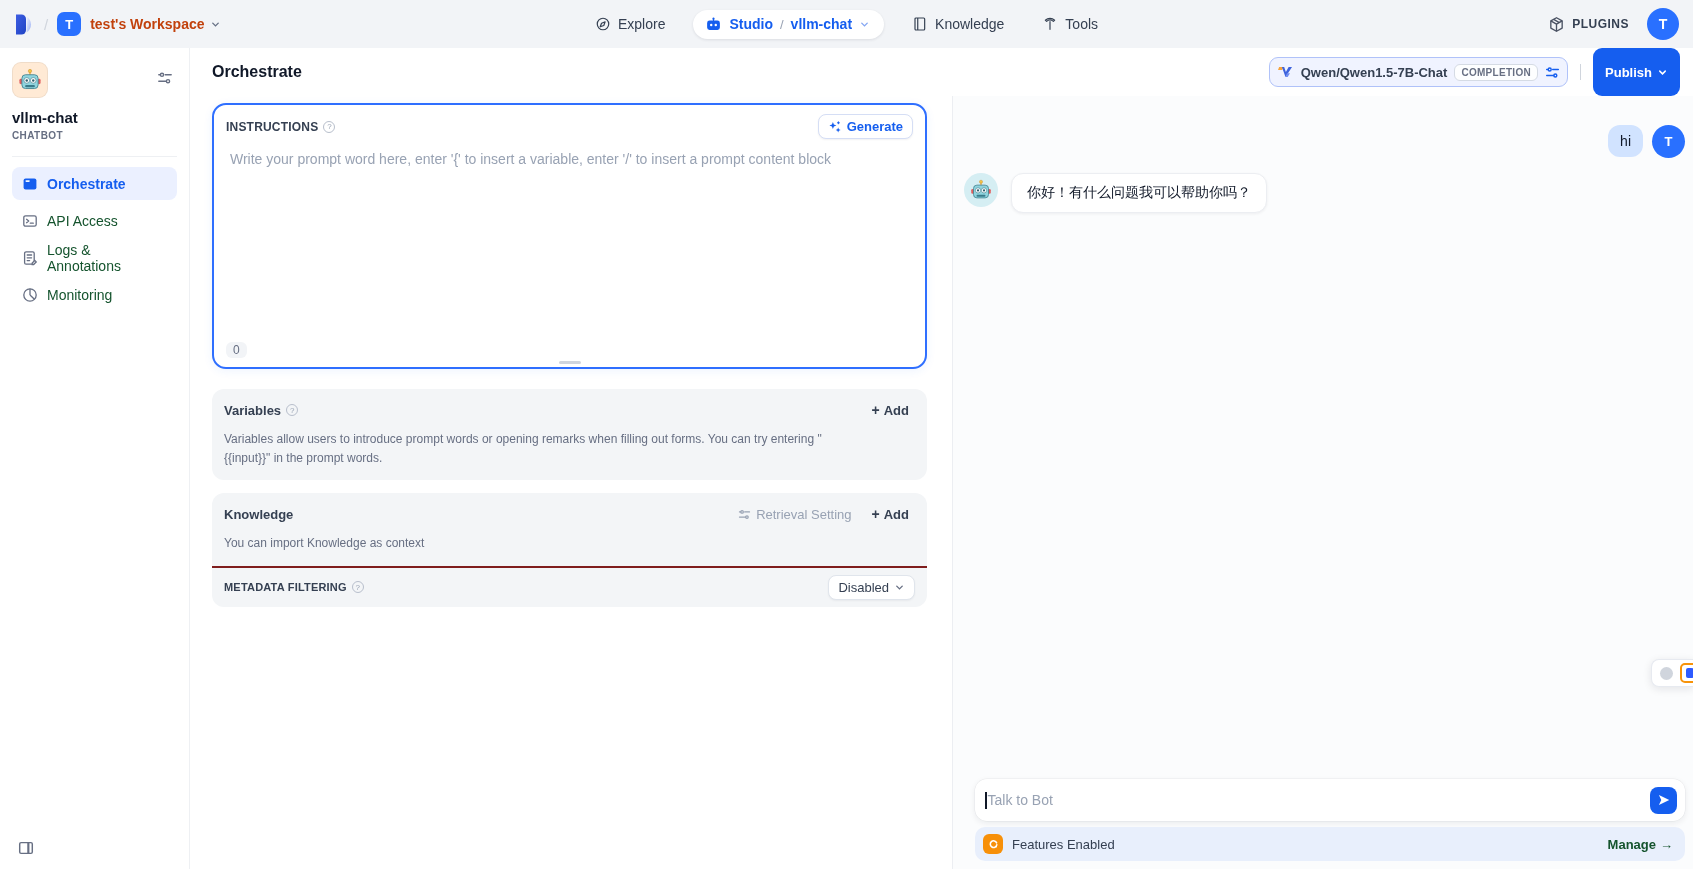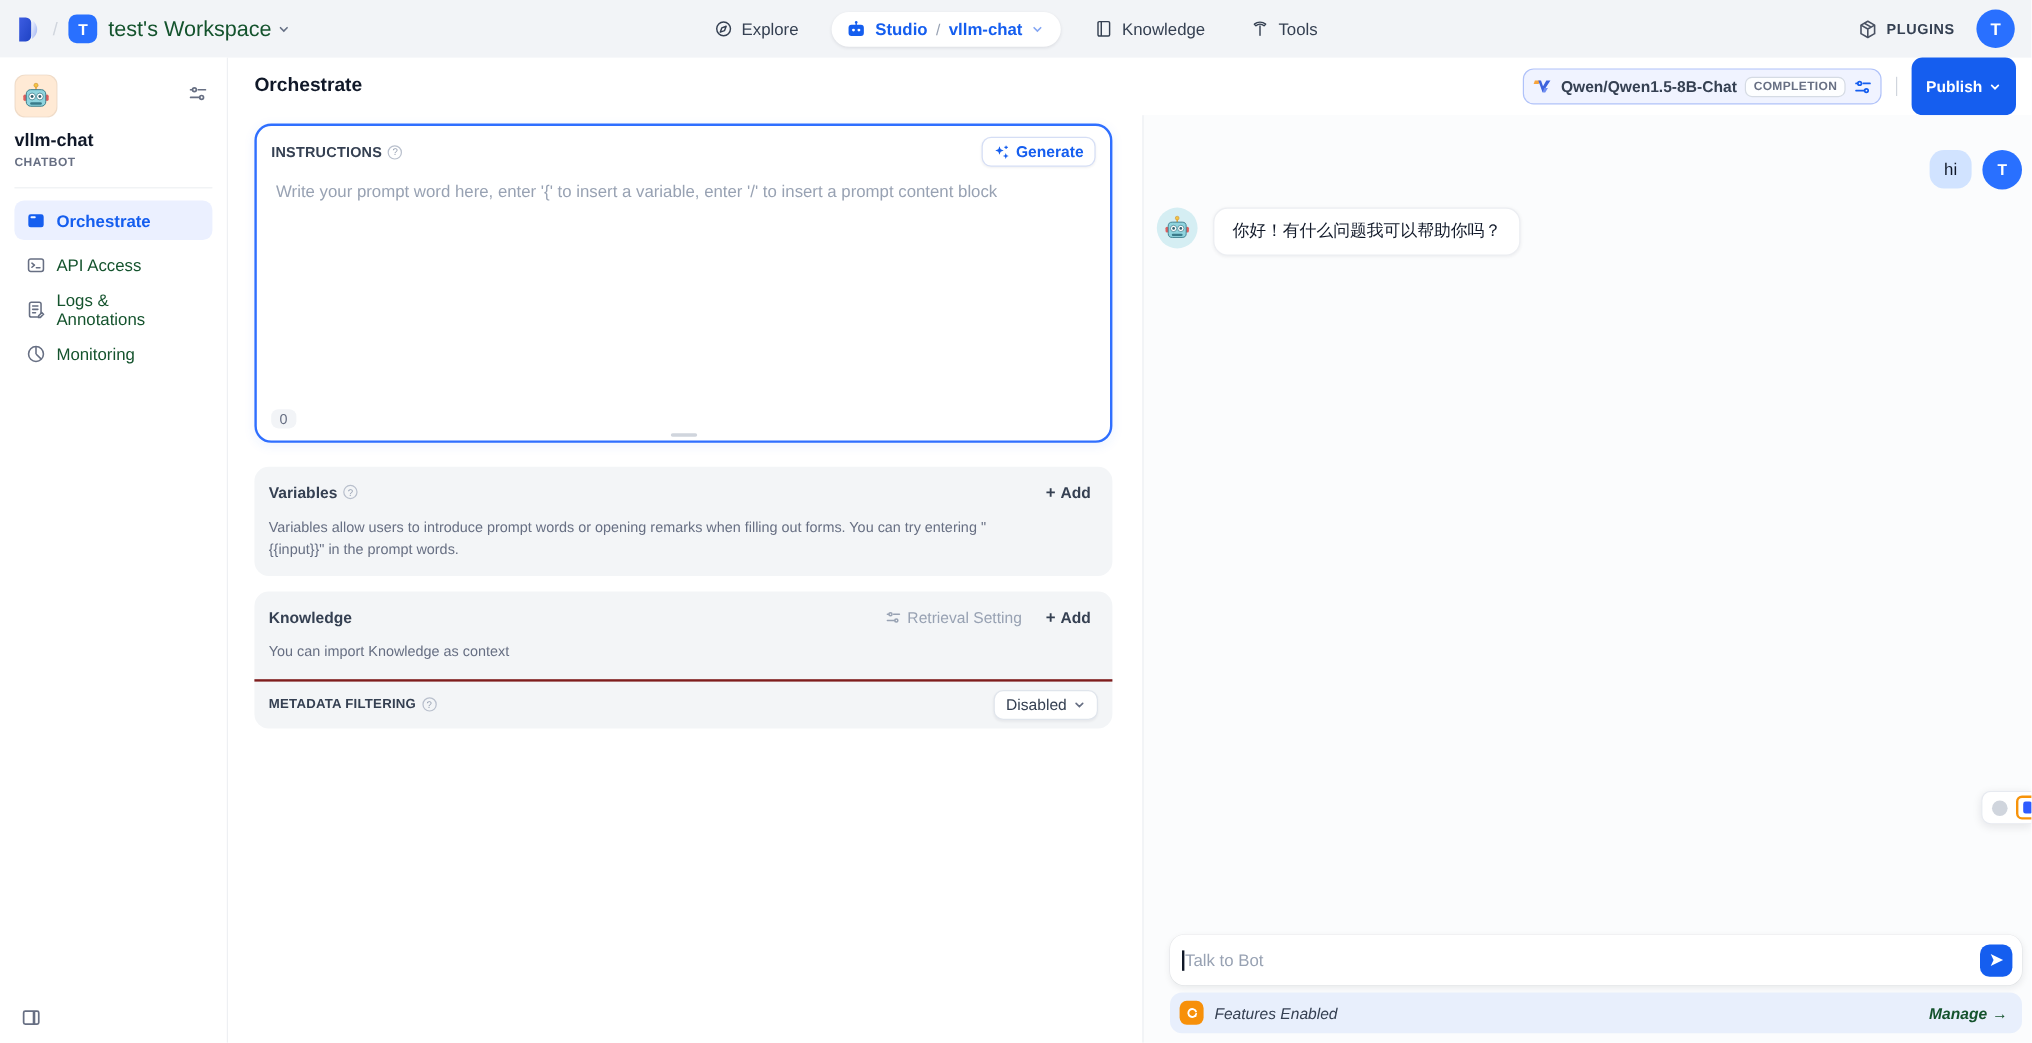--- a/index.html
+++ b/index.html
@@ -5,21 +5,21 @@
   * { margin:0; padding:0; box-sizing:border-box; }
   html,body { width:1693px; height:869px; }
   body { font-family:"Liberation Sans", sans-serif; background:#fff; overflow:hidden; color:#101828; }
   .app { width:1693px; height:869px; display:flex; flex-direction:column; position:relative; background:#fff; }
 
   
   .topbar { height:48px; background:#f2f4f7; display:flex; align-items:center; padding:0 14px; flex-shrink:0; }
   .topbar-left { display:flex; align-items:center; gap:9px; width:340px; flex-shrink:0; }
   .slash-sep { color:#d0d5dd; font-size:15px; }
   .ws-chip { width:24px; height:24px; border-radius:7px; background:#2970ff; color:#fff; font-size:13px; font-weight:700; display:flex; align-items:center; justify-content:center; }
-  .ws-name { font-size:18px; font-weight:400; color:#14532d; display:flex; align-items:center; gap:5px; cursor:pointer; }
+  .ws-name { font-size:14px; font-weight:700; color:#c2410c; display:flex; align-items:center; gap:5px; cursor:pointer; }
   .chev { width:11px; height:11px; color:#667085; }
   .topbar-center { flex:1; display:flex; justify-content:center; align-items:center; gap:18px; }
   .nav-link { display:flex; align-items:center; gap:7px; font-size:14px; font-weight:500; color:#354052; padding:6px 10px; border-radius:10px; cursor:pointer; }
   .nav-link .i16 { width:16px; height:16px; color:#354052; }
   .studio-pill { background:#fff; border-radius:999px; padding:6px 14px 6px 12px; display:flex; align-items:center; gap:7px; box-shadow:0 1px 3px rgba(16,24,40,.1); font-size:14px; cursor:pointer; }
   .studio-pill .i16 { width:17px; height:17px; color:#155eef; }
   .studio-label { color:#155eef; font-weight:700; }
   .studio-app { color:#155eef; font-weight:600; }
   .studio-sep { color:#98a2b3; font-size:13px; }
   .studio-pill .chev { color:#84a6f3; }
@@ -109,21 +109,21 @@
   .avatar-bot { width:34px; height:34px; border-radius:50%; background:#d5eef3; display:flex; align-items:center; justify-content:center; flex-shrink:0; }
   .avatar-bot svg { width:24px; height:24px; }
   .bubble-bot { background:#fff; border:0.5px solid #eceef2; box-shadow:0 1px 3px rgba(16,24,40,.06); border-radius:12px; padding:10px 15px; font-size:14px; color:#101828; }
 
   .chat-input-wrap { padding:0 8px 8px 22px; }
   .chat-input { background:#fff; border-radius:12px; box-shadow:0 0 0 0.5px rgba(16,24,40,.06), 0 2px 6px rgba(16,24,40,.08); height:42px; display:flex; align-items:center; padding:0 8px 0 10px; cursor:text; }
   .caret { width:1.5px; height:17px; background:#101828; flex-shrink:0; }
   .input-placeholder { flex:1; color:#98a2b3; font-size:14px; padding-left:1px; }
   .send-btn { width:27px; height:27px; border-radius:8px; background:#155eef; display:flex; align-items:center; justify-content:center; border:none; cursor:pointer; flex-shrink:0; }
   .send-btn svg { width:14px; height:14px; }
-  .features-bar { margin-top:6px; background:#e8effc; border-radius:10px; height:34px; display:flex; align-items:center; justify-content:space-between; padding:0 12px 0 8px;font-style:italic; }
+  .features-bar { margin-top:6px; background:#e8effc; border-radius:10px; height:34px; display:flex; align-items:center; justify-content:space-between; padding:0 12px 0 8px; }
   .features-left { display:flex; align-items:center; gap:9px; font-size:13px; color:#354052; }
   .features-icon { width:20px; height:20px; border-radius:6px; background:#f79009; display:flex; align-items:center; justify-content:center; }
   .features-icon svg { width:11px; height:11px; }
   .manage-link { color:#14532d; font-size:13px; font-weight:600; display:flex; align-items:center; gap:4px; cursor:pointer; }
   .arrow-icon::before { content:"\2192"; font-size:13px; }
 
   
   .floating-widget { position:absolute; right:0; top:659px; height:28px; background:#fff; border:1px solid #e7eaf0; border-right:none; border-radius:8px 0 0 8px; box-shadow:0 2px 8px rgba(16,24,40,.1); display:flex; align-items:center; gap:7px; padding-left:8px; width:42px; overflow:hidden; }
   .widget-dot { width:13px; height:13px; border-radius:50%; background:#d0d5dd; flex-shrink:0; cursor:pointer; }
   .widget-app-icon { width:20px; height:20px; border:2px solid #f7930a; border-radius:5px; background:#fff; display:flex; align-items:center; justify-content:center; flex-shrink:0; cursor:pointer; }
@@ -280,21 +280,21 @@
     <div class="main-wrap">
       <div class="page-header">
         <div class="page-title">Orchestrate</div>
         <div class="header-right">
           <div class="model-pill">
             <svg class="i18" viewBox="0 0 18 18">
                 <path d="M2.2 3.2h4.4l-1.1 3.2H1.1z" fill="#f7a43c"></path>
                 <path d="M5.2 3.2L9 13.8 15.9 3.2h-3.6L9.4 8.4 7.6 3.2z" fill="#3e63dd"></path>
                 <path d="M9 13.8l1.5-4h3.2l-2.4 4z" fill="#6f8df1"></path>
               </svg>
-            <span class="model-name">Qwen/Qwen1.5-8B-Chat</span>
+            <span class="model-name">Qwen/Qwen1.5-7B-Chat</span>
             <span class="mode-badge">COMPLETION</span>
             <svg class="model-config-icon" viewBox="0 0 16 16" fill="none" stroke="currentColor" stroke-width="1.5" stroke-linecap="round">
                 <circle cx="5" cy="4.8" r="1.6"></circle>
                 <path d="M8.2 4.8h6M1.8 4.8h1.6"></path>
                 <circle cx="11" cy="11.2" r="1.6"></circle>
                 <path d="M1.8 11.2h7.6"></path>
               </svg>
           </div>
           <span class="vdiv"></span>
           <button class="publish-btn">

